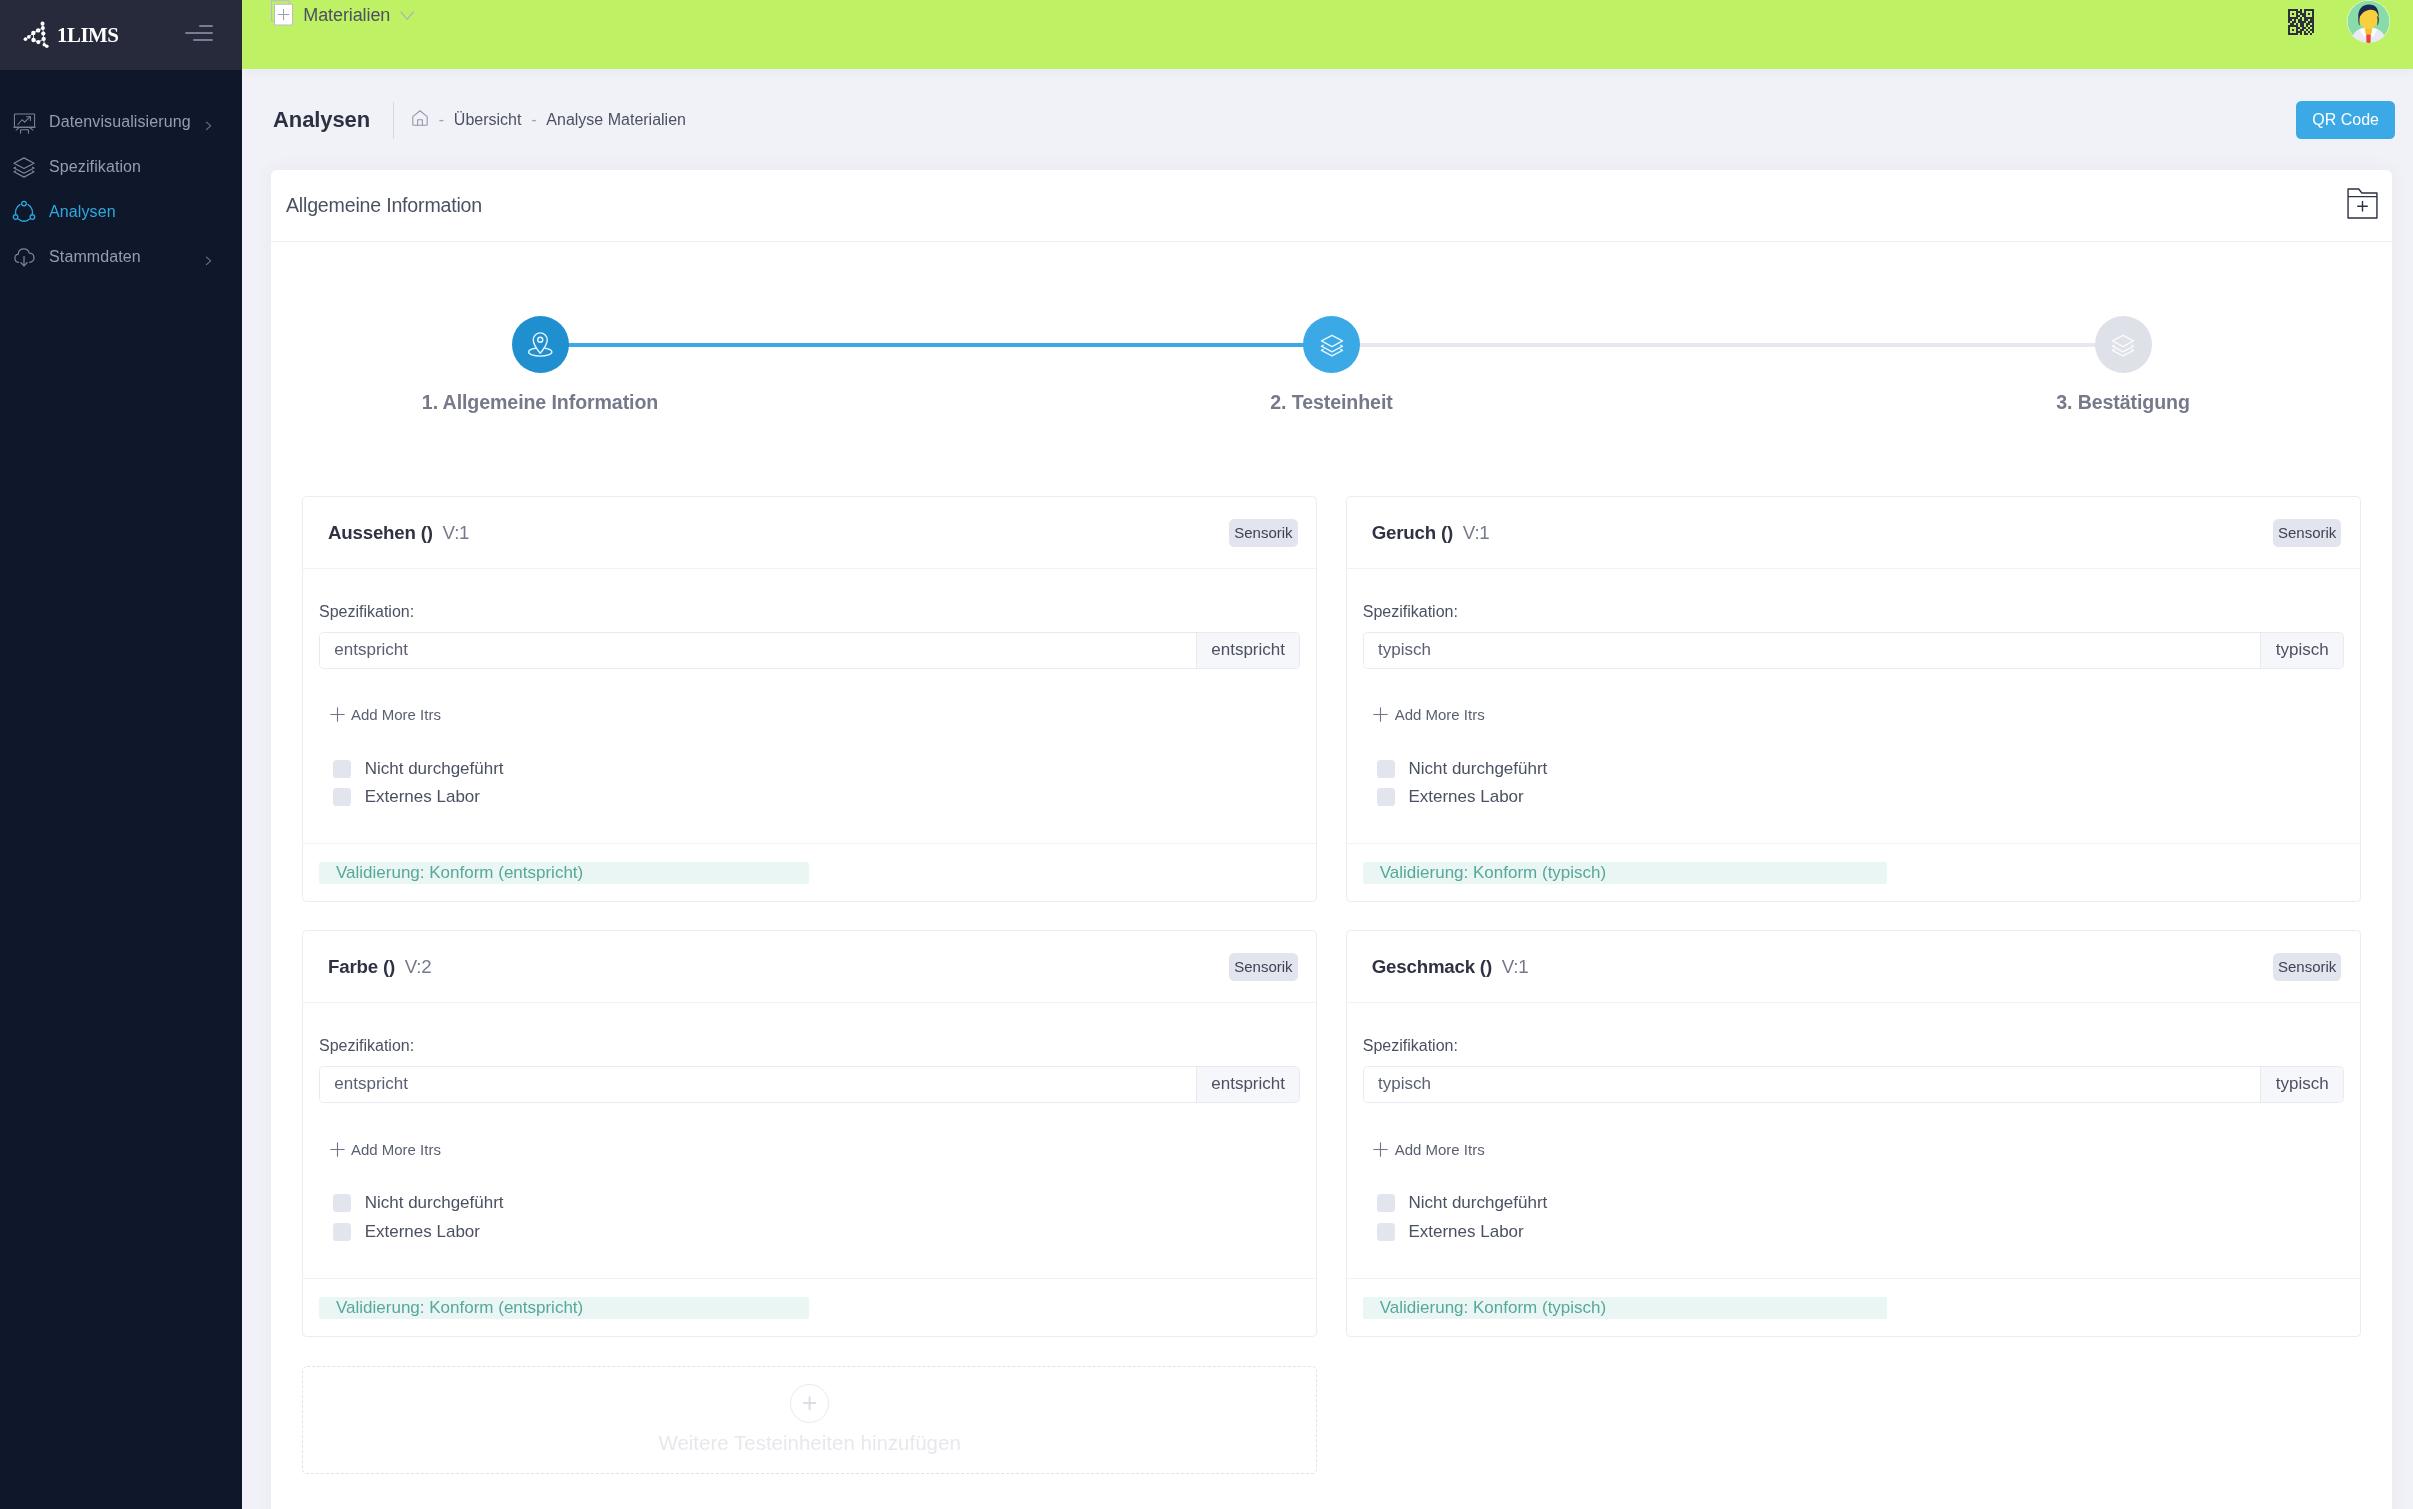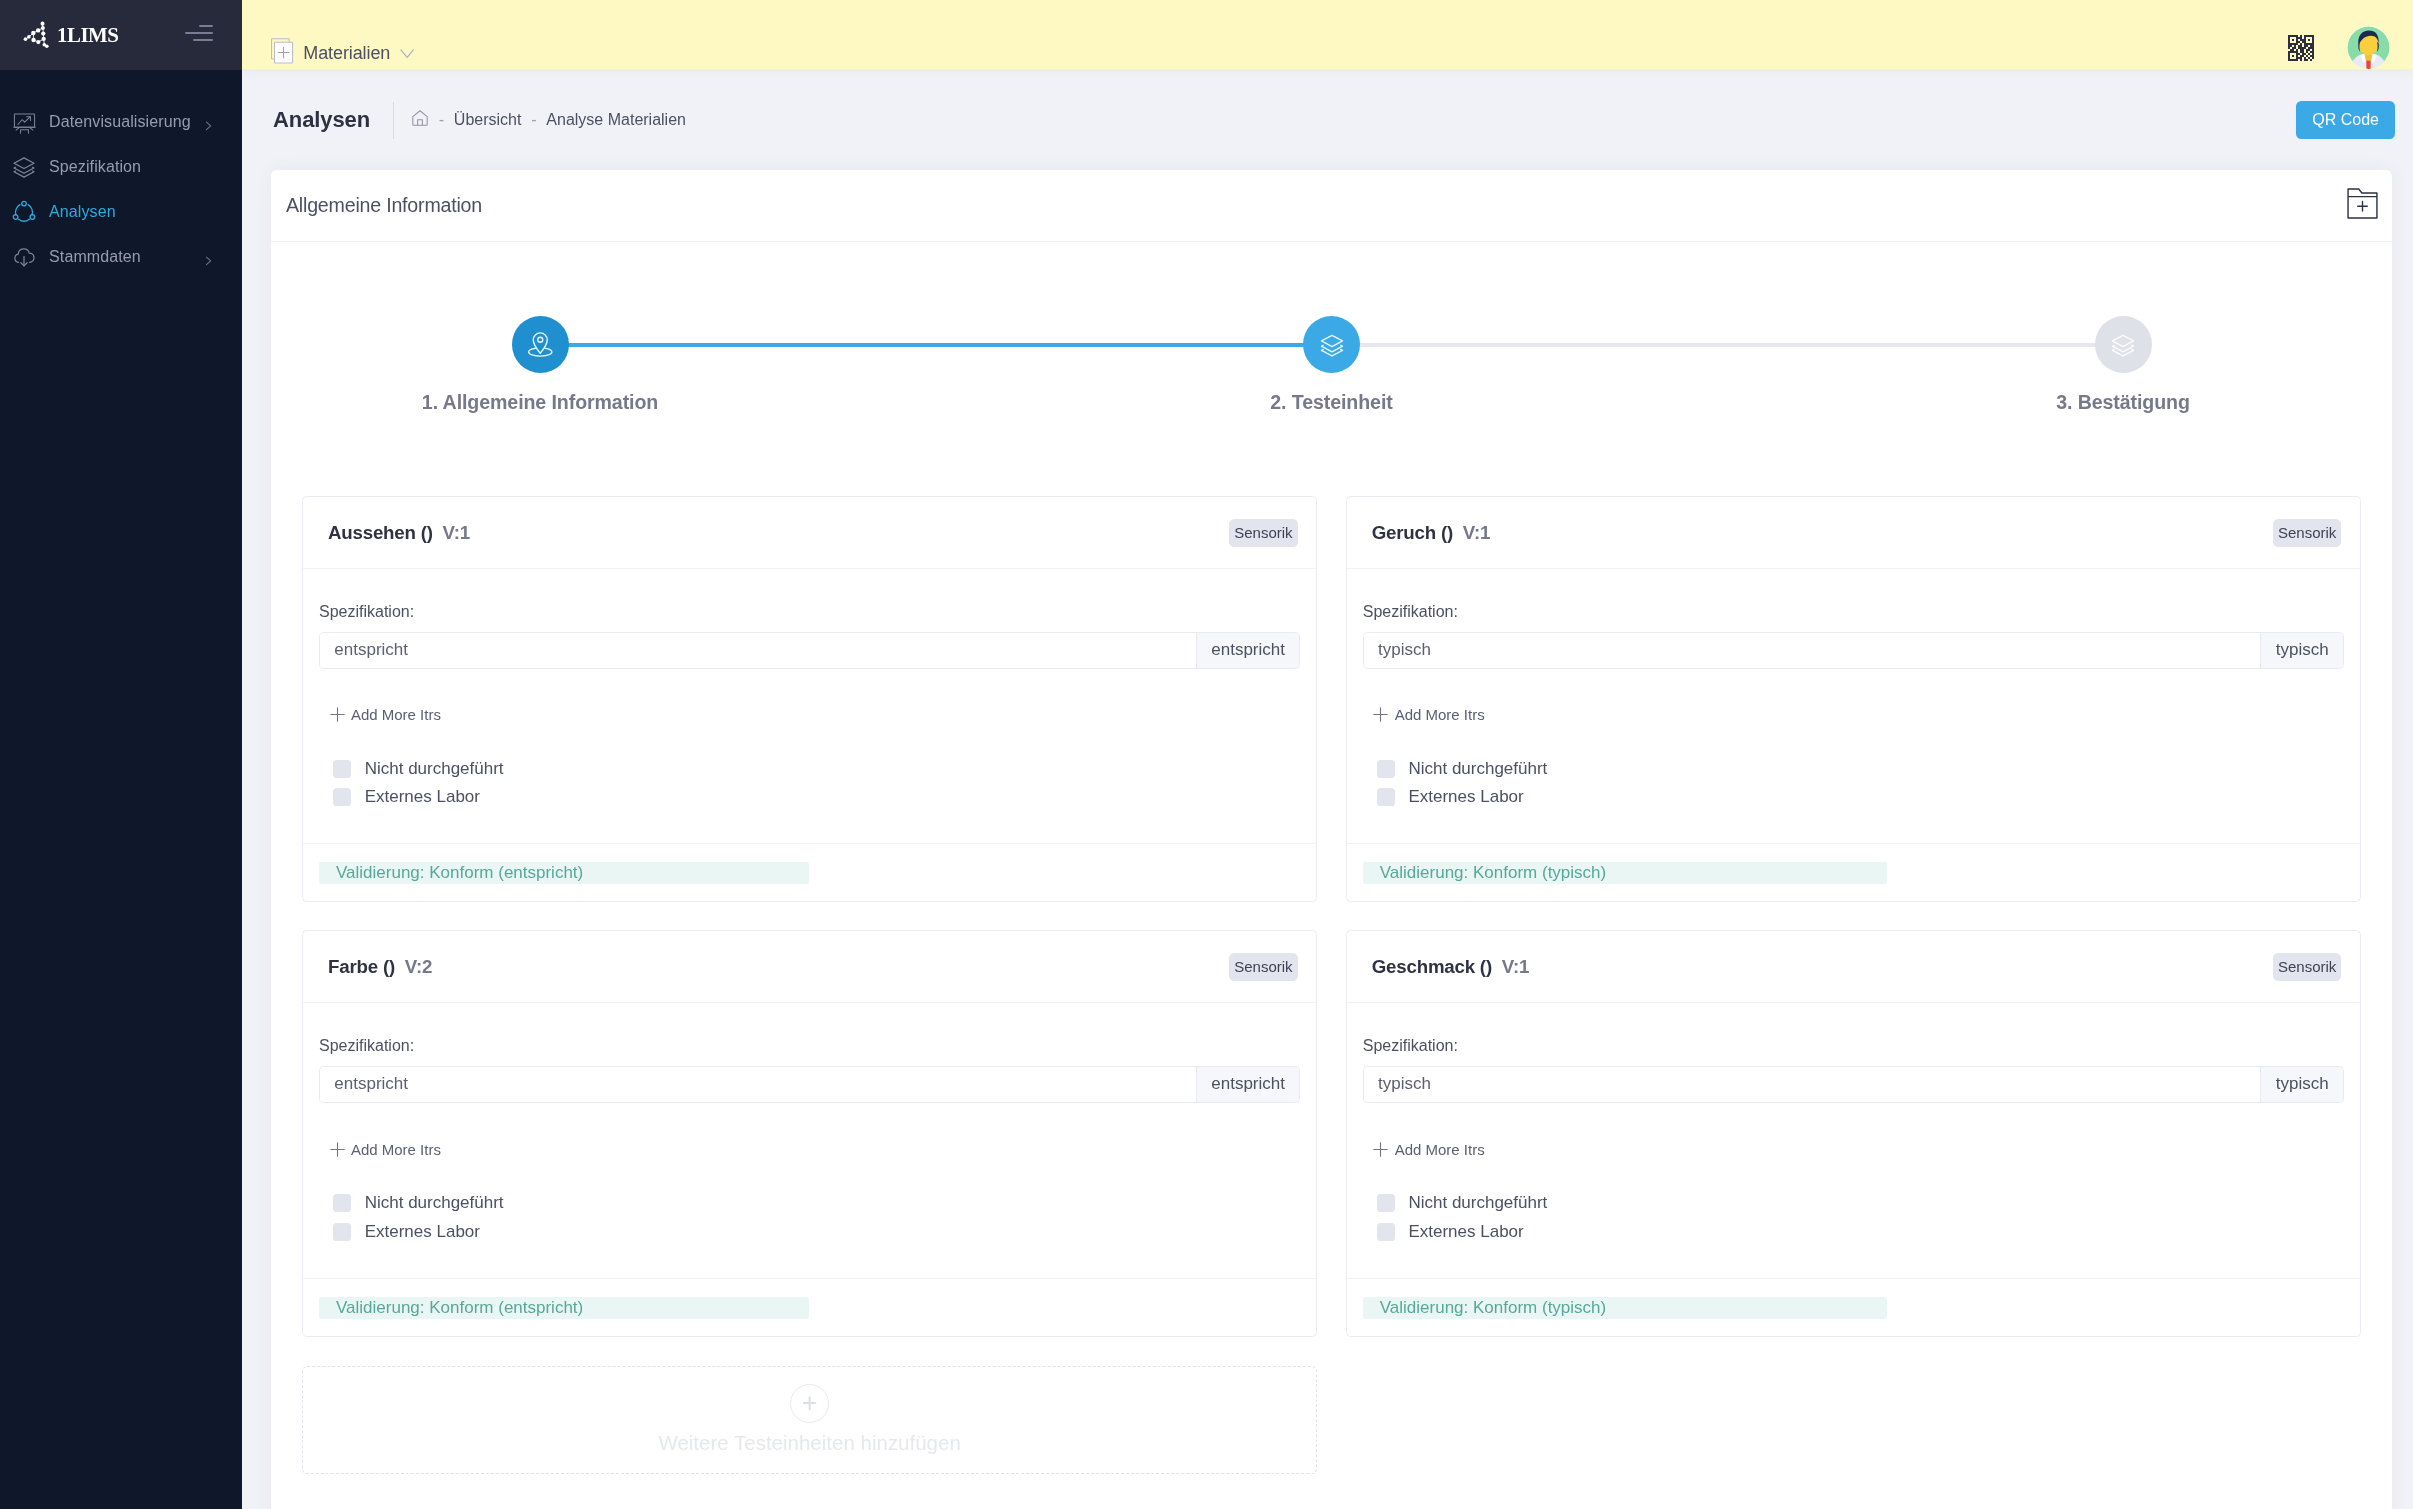--- a/index.html
+++ b/index.html
@@ -20,21 +20,21 @@
   .sb-nav{padding-top:29px}
   .sb-item{display:flex;align-items:center;height:45px;padding:0 29px 0 11.6px;gap:12.5px;color:#979cb1;font-size:16px;cursor:pointer}
   .sb-item .sico{width:25px;height:25px;flex:0 0 25px;display:flex;align-items:center;justify-content:center;color:#7f849b}
   .sb-item.active .sico{color:#2fa8e0}
   .sb-item .lbl{flex:1;letter-spacing:0.1px}
   .sb-item .chev{width:8px;height:9.8px;color:#6e7389}
   .sb-item.active{color:#2fa8e0}
 
   
   .main{flex:1;display:flex;flex-direction:column;min-width:0}
-  .topbar{height:70px;background:#fef9c3;display:flex;align-items:flex-end;padding:0 23px 0 28.5px;justify-content:space-between;border-bottom:0.9px solid #eceef3;box-shadow:0 2.7px 9px rgba(100,105,130,.055);position:relative;z-index:3}
+  .topbar{height:70px;background:#bef264;display:flex;align-items:flex-start;padding:0 23px 0 28.5px;justify-content:space-between;border-bottom:0.9px solid #eceef3;box-shadow:0 2.7px 9px rgba(100,105,130,.055);position:relative;z-index:3}
   .tb-left{display:flex;align-items:center;gap:9.8px;cursor:pointer}
   .tb-left .txt{font-size:18px;color:#4b5162;letter-spacing:-0.1px}
   .tb-right{display:flex;align-items:center;gap:33px}
   .qr-thumb{width:26px;height:26px;cursor:pointer;display:block}
   .avatar{width:43px;height:43px;border-radius:50%;overflow:hidden;cursor:pointer}
 
   .content{flex:1;overflow:hidden;padding:0}
   .pagehead{height:100px;display:flex;align-items:center;padding:0 18px 0 31px;justify-content:space-between}
   .ph-left{display:flex;align-items:center;gap:0}
   .ph-title{font-size:22px;font-weight:700;color:#2d3142;letter-spacing:-0.1px}
@@ -53,21 +53,21 @@
   .step{display:flex;flex-direction:column;align-items:center;position:relative;width:0}
   .step .bubble{width:57px;height:57px;flex:0 0 57px;border-radius:50%;display:flex;align-items:center;justify-content:center;position:relative;z-index:2}
   .step .slabel{margin-top:18px;font-size:19.6px;white-space:nowrap;font-weight:700;color:#76798a;letter-spacing:-0.1px}
   .bar{position:absolute;height:3.6px;z-index:1}
 
   
   .grid{display:grid;grid-template-columns:1fr 1fr;column-gap:28.5px;row-gap:28px;padding:82px 0 0 0}
   .tcard{border:0.9px solid #ebecf1;border-radius:4.5px;background:#fff;display:flex;flex-direction:column}
   .tc-head{display:flex;align-items:center;justify-content:space-between;height:72px;padding:0 18.7px 0 25px;border-bottom:0.9px solid #f1f2f6;flex:0 0 72px}
   .tc-name{font-size:18.7px;font-weight:700;color:#2f3243;letter-spacing:-0.2px}
-  .tc-name .v{font-weight:700;color:#76798c;margin-left:9.8px}
+  .tc-name .v{font-weight:400;color:#76798c;margin-left:9.8px}
   .badge{background:#e2e4ee;color:#3f4254;font-size:15px;line-height:28px;height:28px;padding:0 5px;border-radius:5.3px}
   .tc-body{padding:34px 16px 37px 16px;flex:1}
   .flabel{font-size:16px;line-height:18.7px;color:#4b5162;margin:0 0 9.8px 0}
   .inrow{display:flex;border:0.9px solid #e9eaf0;border-radius:4.5px;overflow:hidden;height:37px}
   .inrow input{flex:1;border:none;outline:none;font-family:inherit;font-size:17px;color:#5a5f72;padding:0 14.3px;background:#fff}
   .inrow .unit{background:#f6f7fa;border-left:0.9px solid #e9eaf0;display:flex;align-items:center;padding:0 14.3px;font-size:17px;color:#4b5162}
   .addmore{display:flex;align-items:center;gap:6.2px;margin-left:10.7px;margin-top:39px;font-size:15px;color:#5a5f72;cursor:pointer;height:14.3px}
   .addmore .pl{font-size:23px;line-height:0;color:#757a8c}
   .cbrow{display:flex;align-items:center;gap:13.4px;height:18px;margin-top:10.7px;margin-left:14.3px}
   .cbox{width:18px;height:18px;border-radius:3.6px;background:#e2e5ee;flex:0 0 18px;cursor:pointer}

